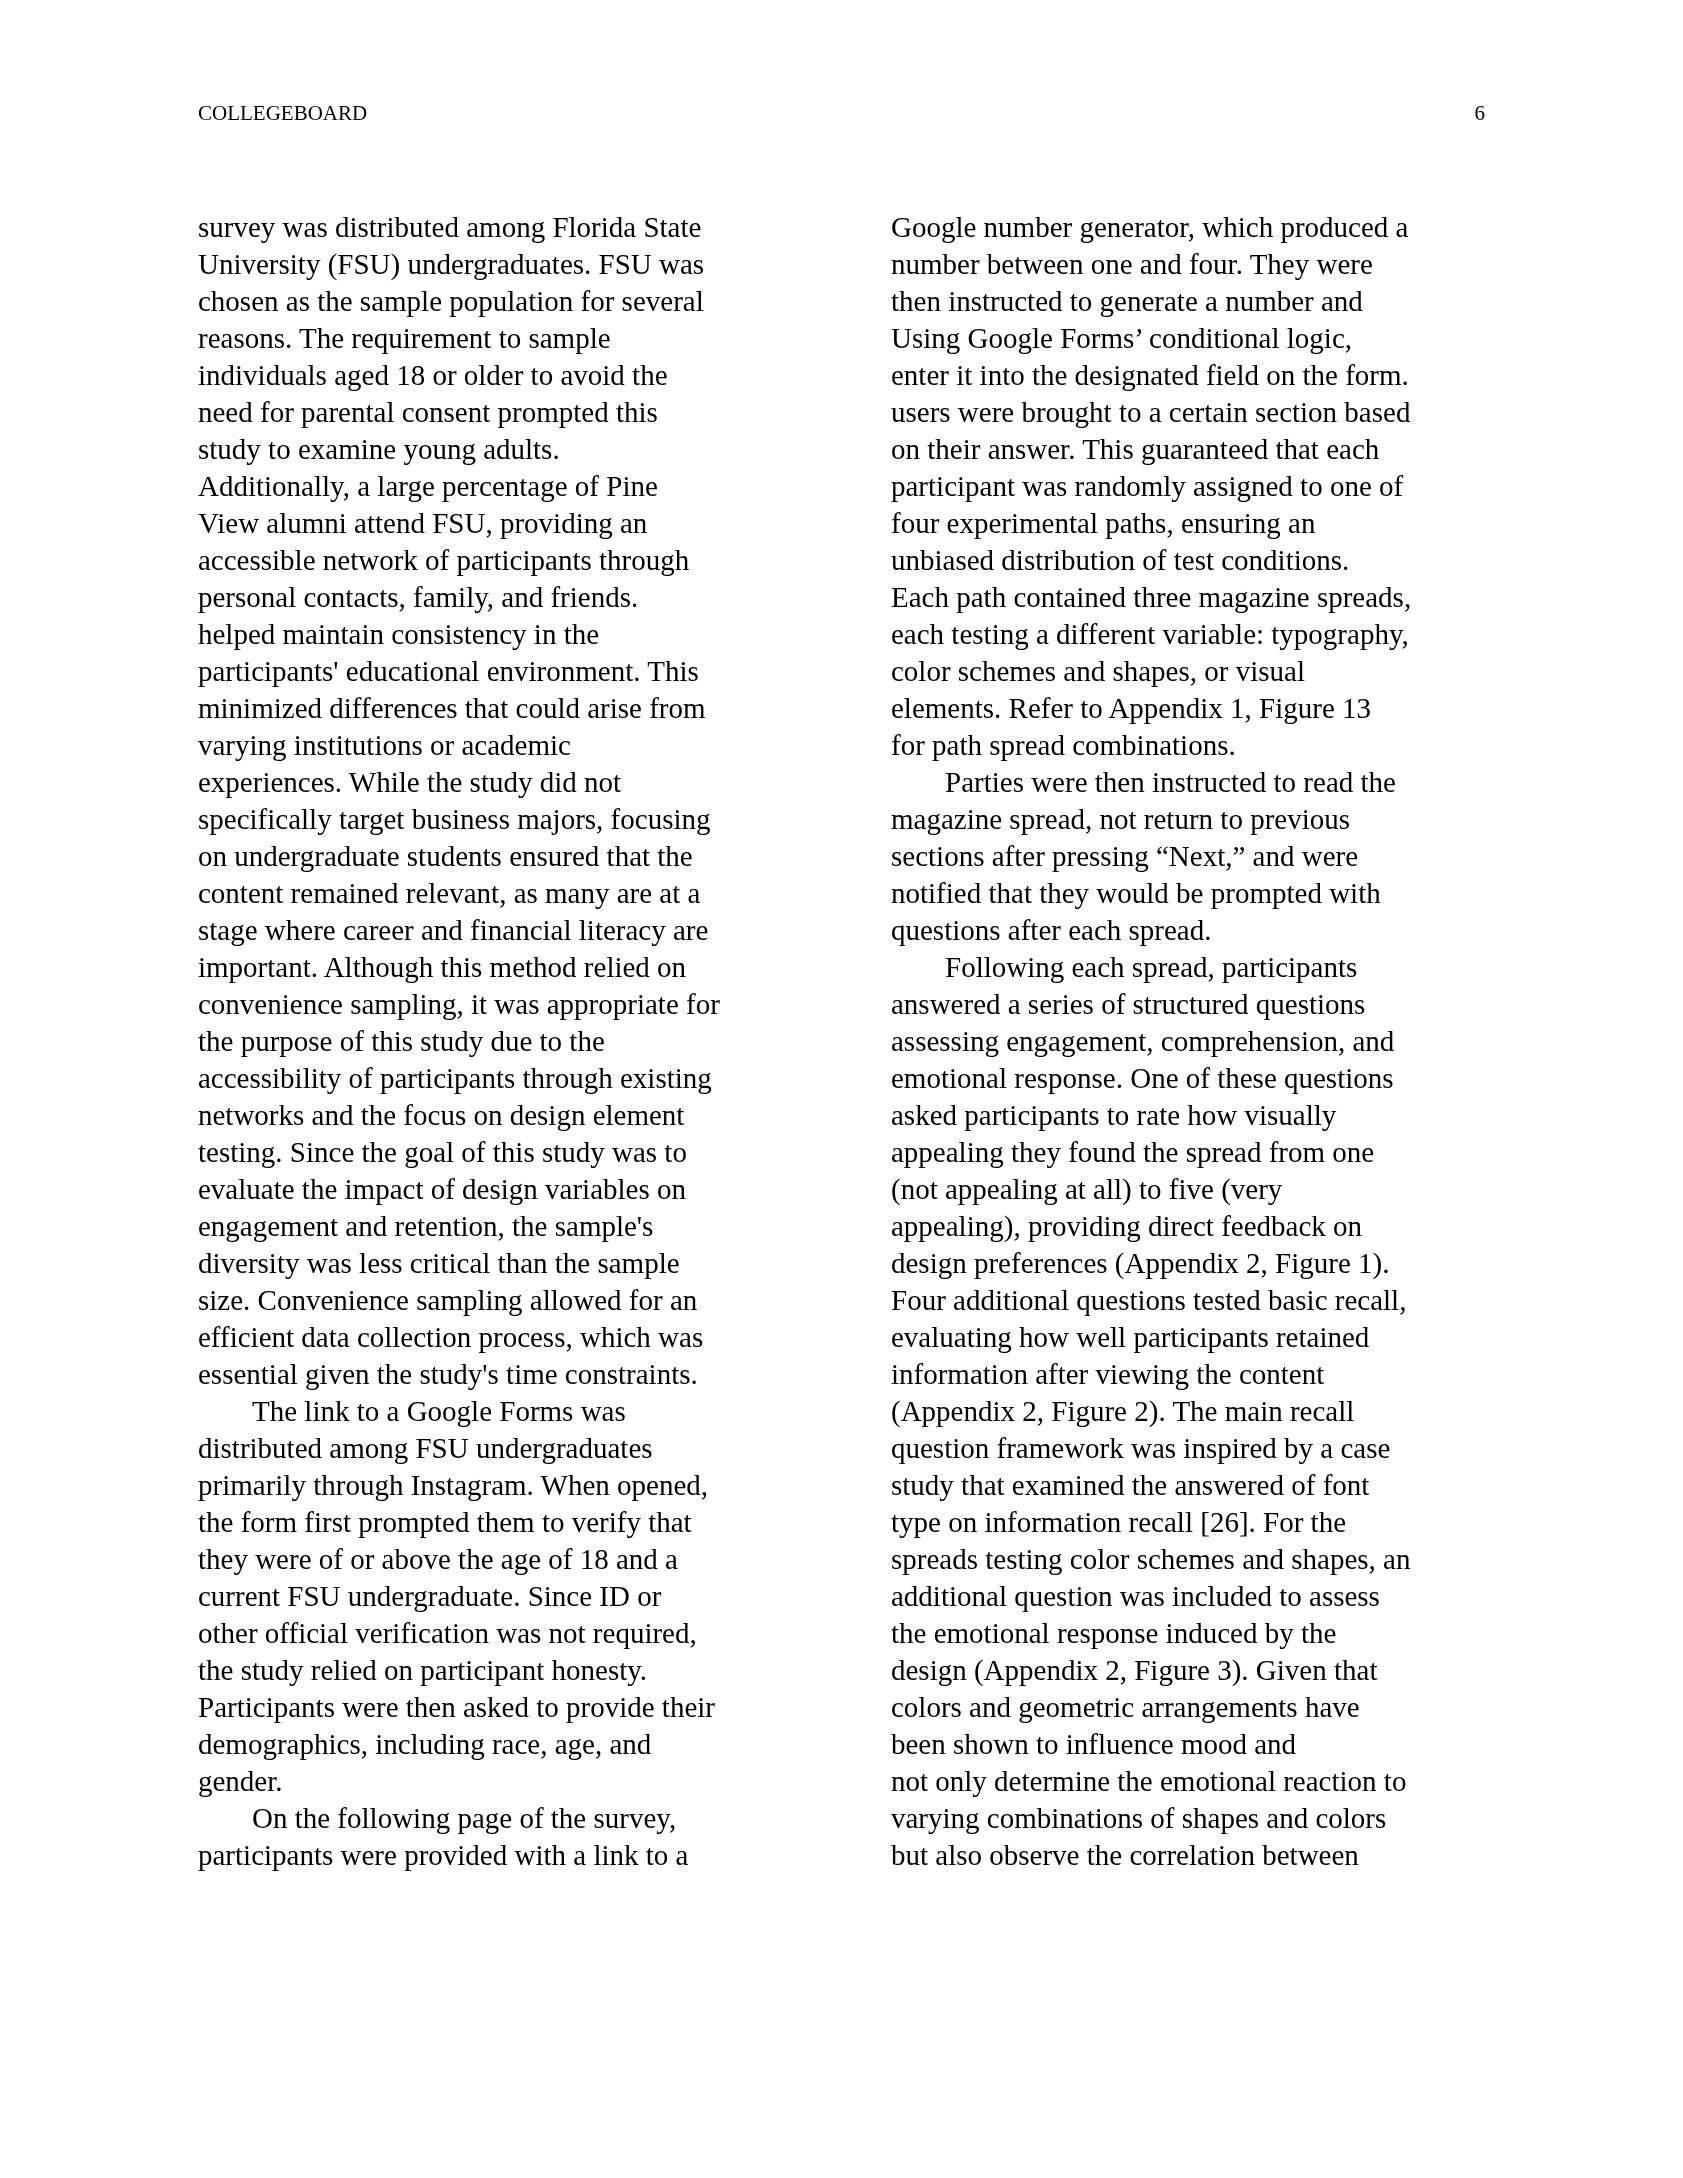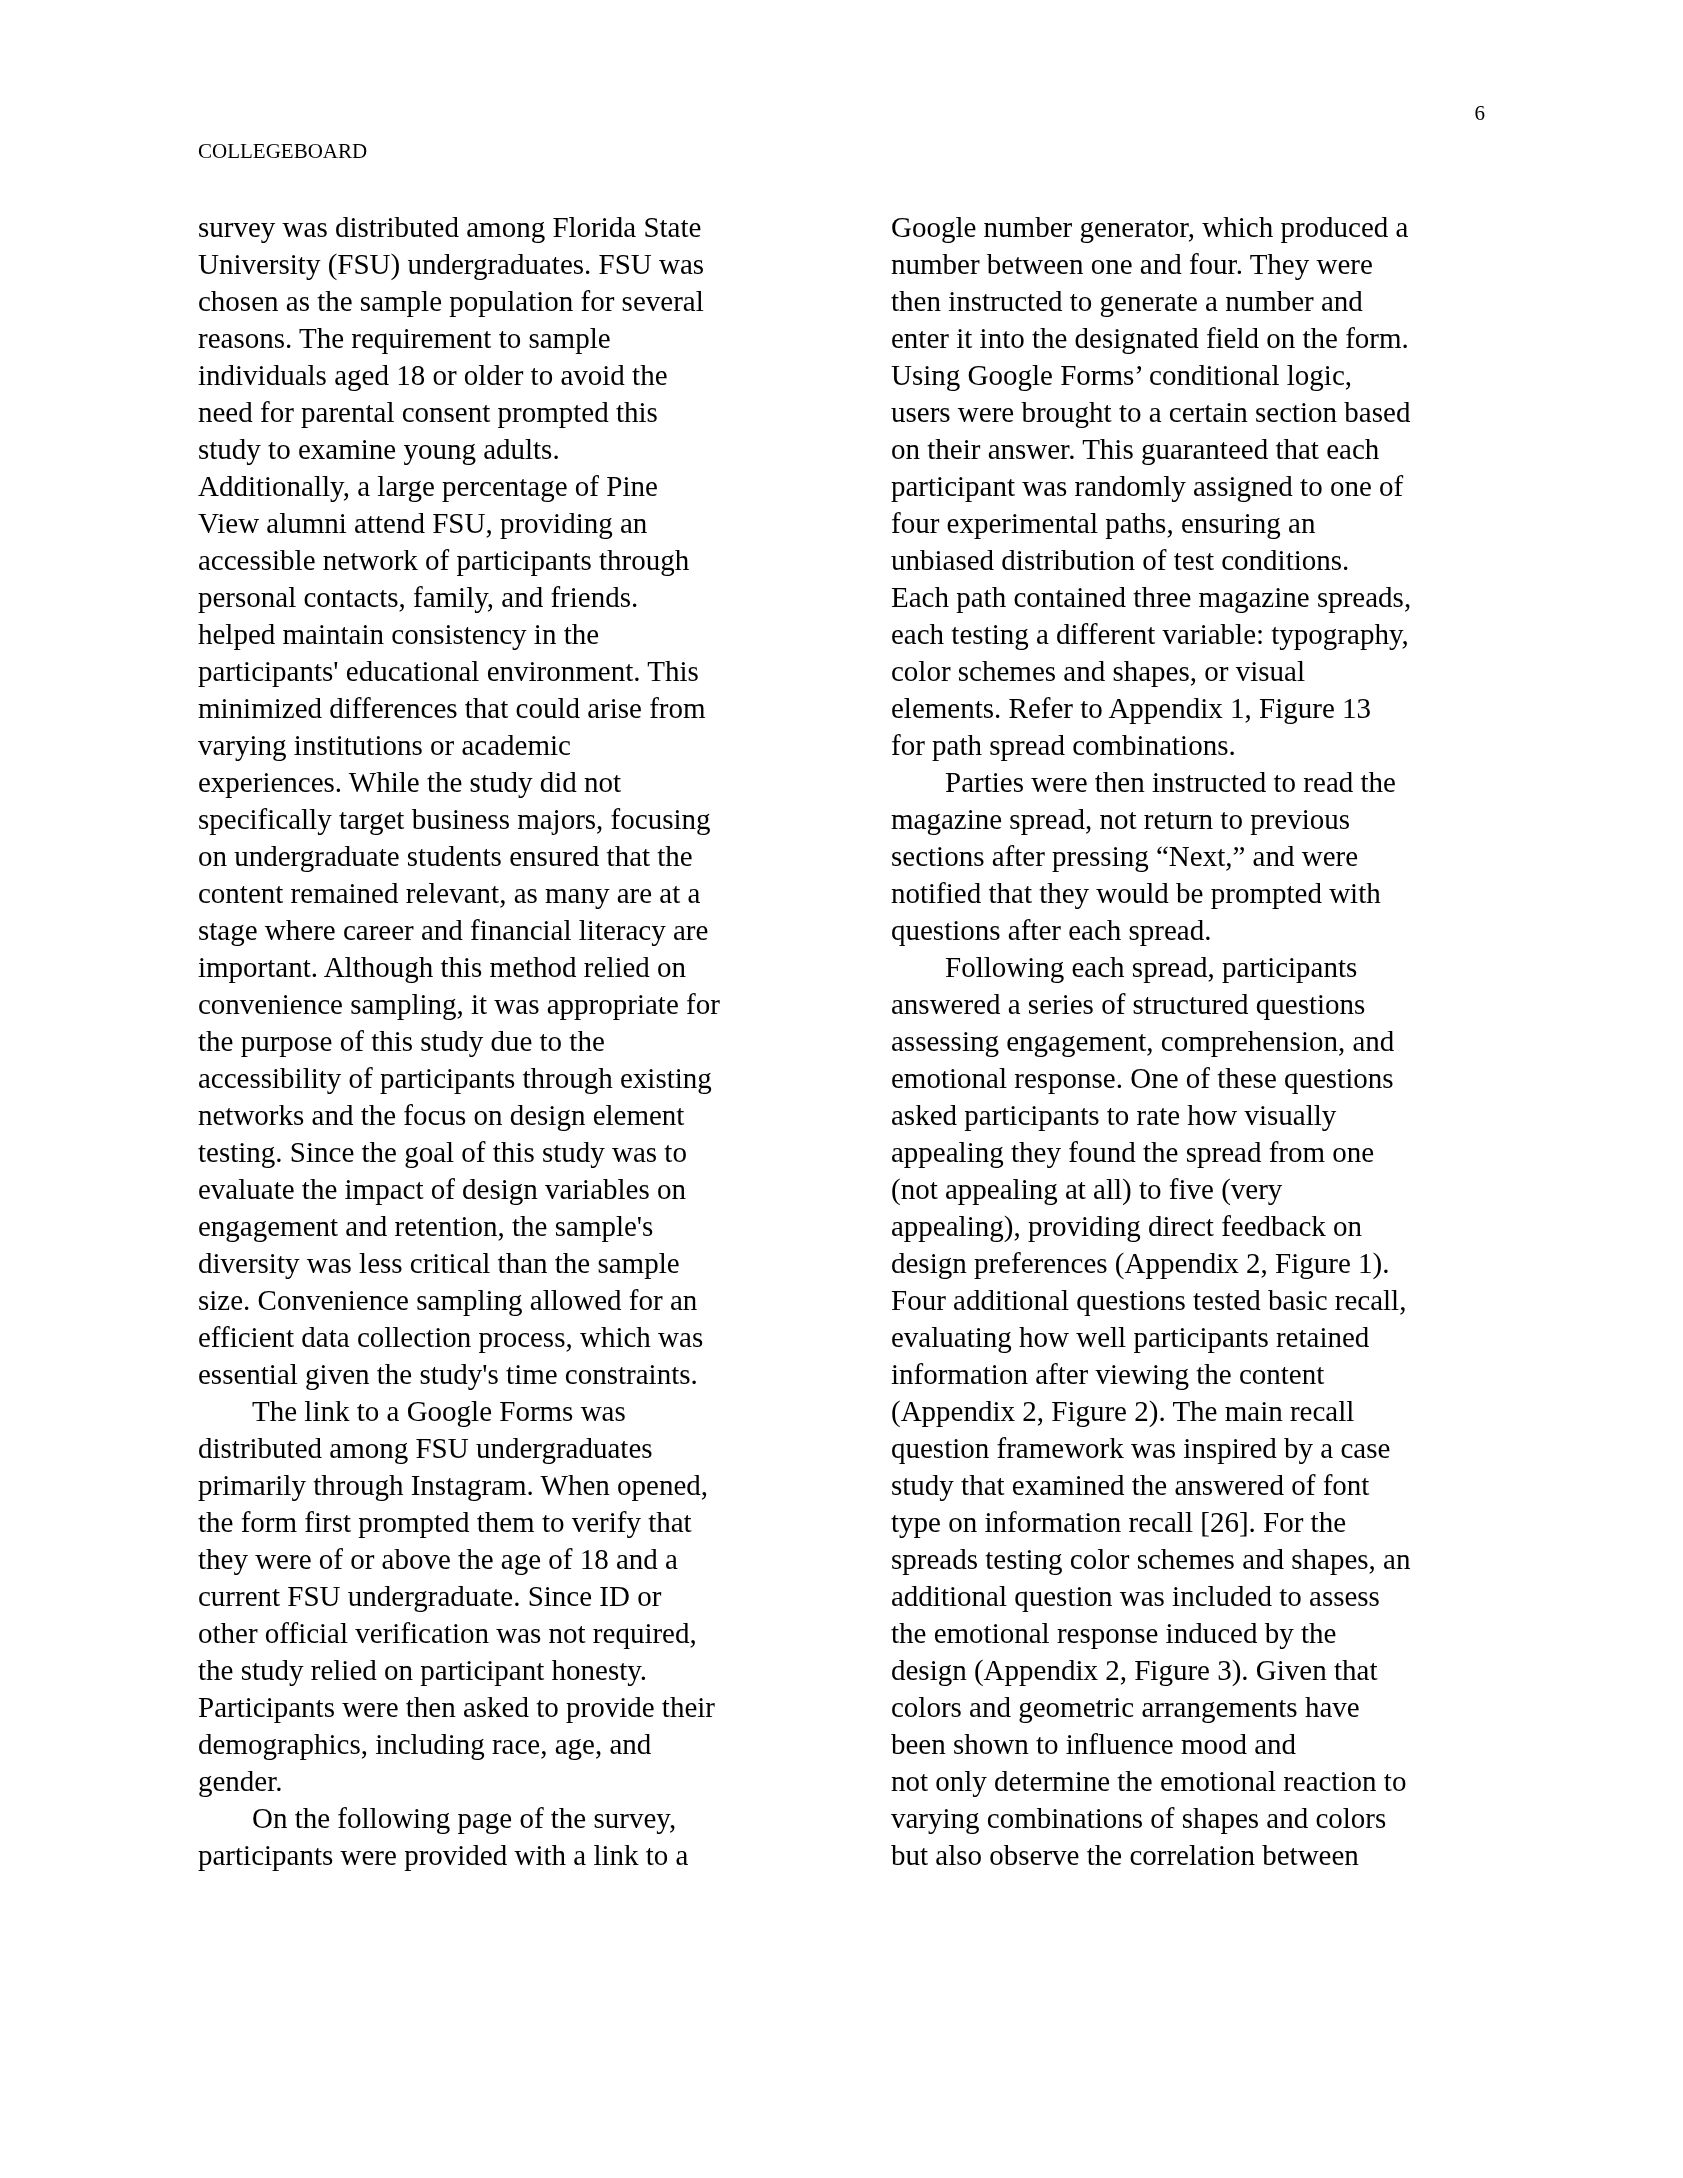--- a/index.html
+++ b/index.html
@@ -2,21 +2,21 @@
 <html><head>
 <meta charset="utf-8">
 <style>
   html, body { margin: 0; padding: 0; background: #ffffff; }
   body {
     width: 1683px; height: 2178px; position: relative; overflow: hidden;
     font-family: "Liberation Serif", "DejaVu Serif", serif; color: #000000;
   }
   .running-head {
     position: absolute; left: 198px; top: 101px;
-    font-size: 21px; line-height: 24px; letter-spacing: 0px; margin-top: 38px;
+    font-size: 21px; line-height: 24px; letter-spacing: 0px;
   }
   .page-number {
     position: absolute; right: 198px; top: 101px;
     font-size: 21px; line-height: 24px; text-align: right;
   }
   .column {
     position: absolute; top: 209px; width: 604px;
     font-size: 29px; line-height: 37px;
   }
   .col-left { left: 198px; }
@@ -74,22 +74,22 @@
     <span class="line">Participants were then asked to provide their</span>
     <span class="line">demographics, including race, age, and</span>
     <span class="line">gender.</span>
     <span class="line indent">On the following page of the survey,</span>
     <span class="line">participants were provided with a link to a</span>
   </div>
 <div class="column col-right">
     <span class="line">Google number generator, which produced a</span>
     <span class="line">number between one and four. They were</span>
     <span class="line">then instructed to generate a number and</span>
+    <span class="line">Using Google Forms’ conditional logic,</span>
     <span class="line">enter it into the designated field on the form.</span>
-    <span class="line">Using Google Forms’ conditional logic,</span>
     <span class="line">users were brought to a certain section based</span>
     <span class="line">on their answer. This guaranteed that each</span>
     <span class="line">participant was randomly assigned to one of</span>
     <span class="line">four experimental paths, ensuring an</span>
     <span class="line">unbiased distribution of test conditions.</span>
     <span class="line">Each path contained three magazine spreads,</span>
     <span class="line">each testing a different variable: typography,</span>
     <span class="line">color schemes and shapes, or visual</span>
     <span class="line">elements. Refer to Appendix 1, Figure 13</span>
     <span class="line">for path spread combinations.</span>

